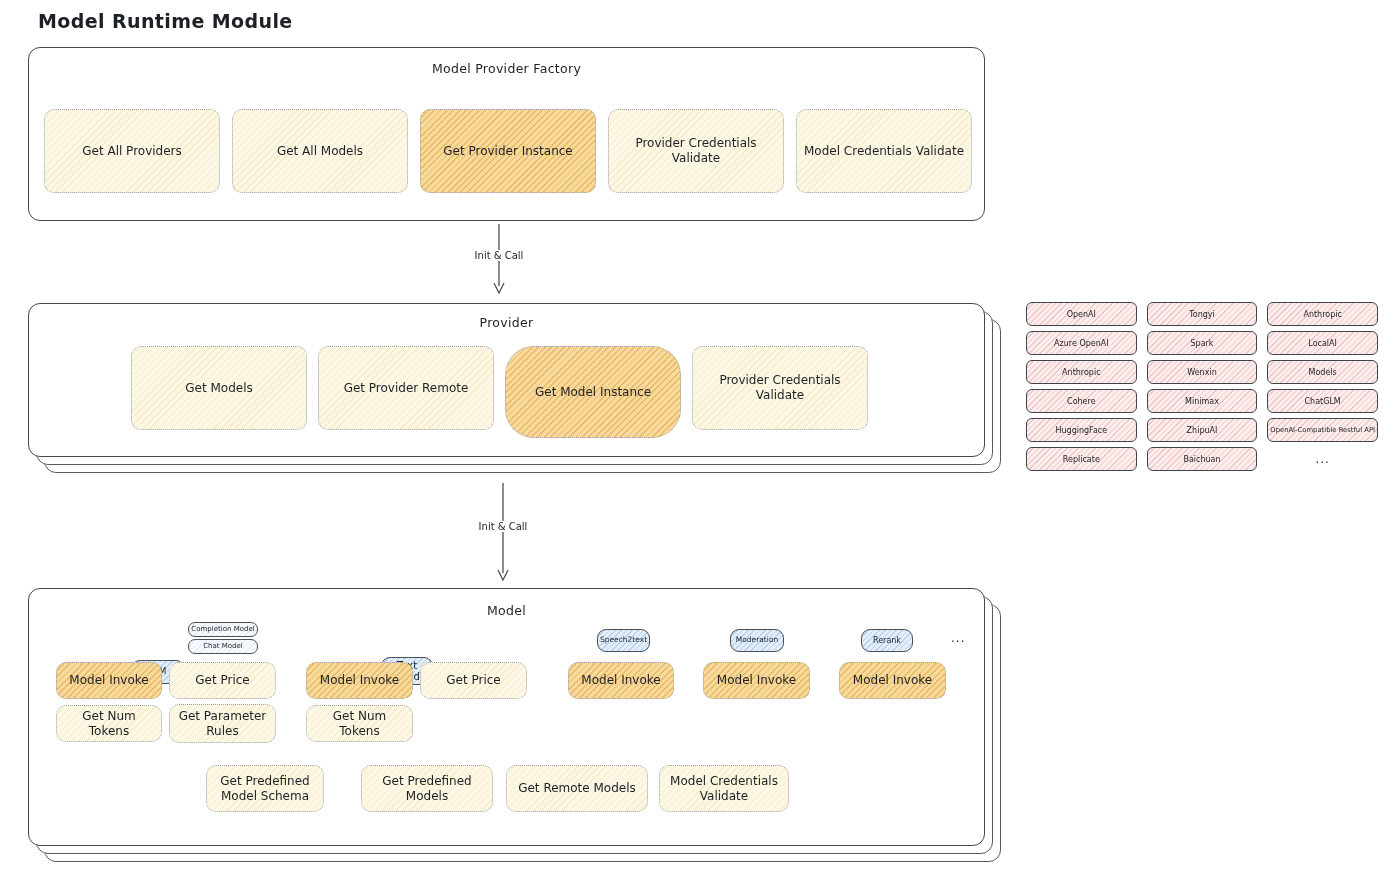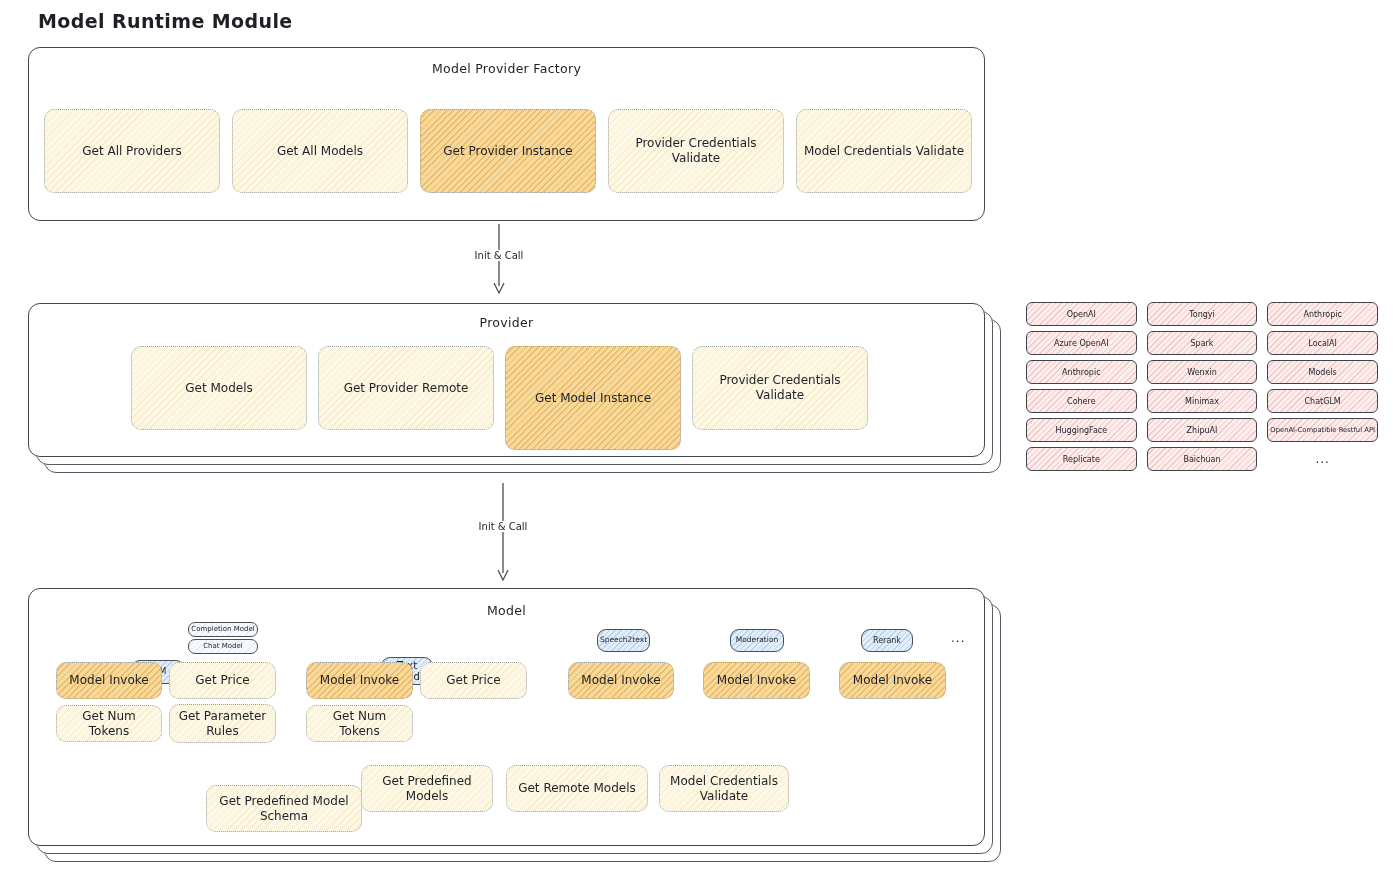--- a/index.html
+++ b/index.html
@@ -76,21 +76,21 @@
     <path d="M4 59 L9 69 L14 59" fill="none" stroke="#495057" stroke-width="1.3"></path>
   </svg>
   <div class="arrow-label" style="left:499px; top:250px;">Init &amp; Call</div>
 
   <div class="panel-stack" style="left:44px; top:319px; width:955px; height:152px;"></div>
   <div class="panel-stack" style="left:36px; top:311px; width:955px; height:152px;"></div>
   <div class="panel" style="left:28px; top:303px; width:955px; height:152px;">
     <div class="panel-title" style="top:11px;">Provider</div>
     <div class="op" style="left:102px; top:42px; width:176px; height:84px;">Get Models</div>
     <div class="op" style="left:289px; top:42px; width:176px; height:84px;">Get Provider Remote</div>
-    <div class="op active" style="left:476px; top:42px; width:176px; height:104px;">Get Model Instance</div>
+    <div class="op active" style="left:476px; top:42px; width:176px; height:92px;border-radius:29px;">Get Model Instance</div>
     <div class="op" style="left:663px; top:42px; width:176px; height:84px;">Provider Credentials Validate</div>
   </div>
 
   <div class="providers-grid">
     <div class="chip">OpenAI</div>
     <div class="chip">Tongyi</div>
     <div class="chip">Anthropic</div>
     <div class="chip">Azure OpenAI</div>
     <div class="chip">Spark</div>
     <div class="chip">LocalAI</div>
@@ -133,19 +133,19 @@
     <div class="op active" style="left:277px; top:73px; width:107px; height:37px;">Model Invoke</div>
     <div class="op" style="left:391px; top:73px; width:107px; height:37px;">Get Price</div>
     <div class="op active" style="left:539px; top:73px; width:106px; height:37px;">Model Invoke</div>
     <div class="op active" style="left:674px; top:73px; width:107px; height:37px;">Model Invoke</div>
     <div class="op active" style="left:810px; top:73px; width:107px; height:37px;">Model Invoke</div>
 
     <div class="op" style="left:27px; top:116px; width:106px; height:37px;">Get Num Tokens</div>
     <div class="op" style="left:140px; top:115px; width:107px; height:39px;">Get Parameter Rules</div>
     <div class="op" style="left:277px; top:116px; width:107px; height:37px;">Get Num Tokens</div>
 
-    <div class="op" style="left:177px; top:176px; width:156px; height:47px;margin-top:20px;">Get Predefined Model Schema</div>
+    <div class="op" style="left:177px; top:176px; width:118px; height:47px;">Get Predefined Model Schema</div>
     <div class="op" style="left:477px; top:176px; width:142px; height:47px;">Get Remote Models</div>
     <div class="op" style="left:332px; top:176px; width:132px; height:47px;">Get Predefined Models</div>
     <div class="op" style="left:630px; top:176px; width:130px; height:47px;">Model Credentials Validate</div>
   </div>
 
 </div>
 
 </body></html>

